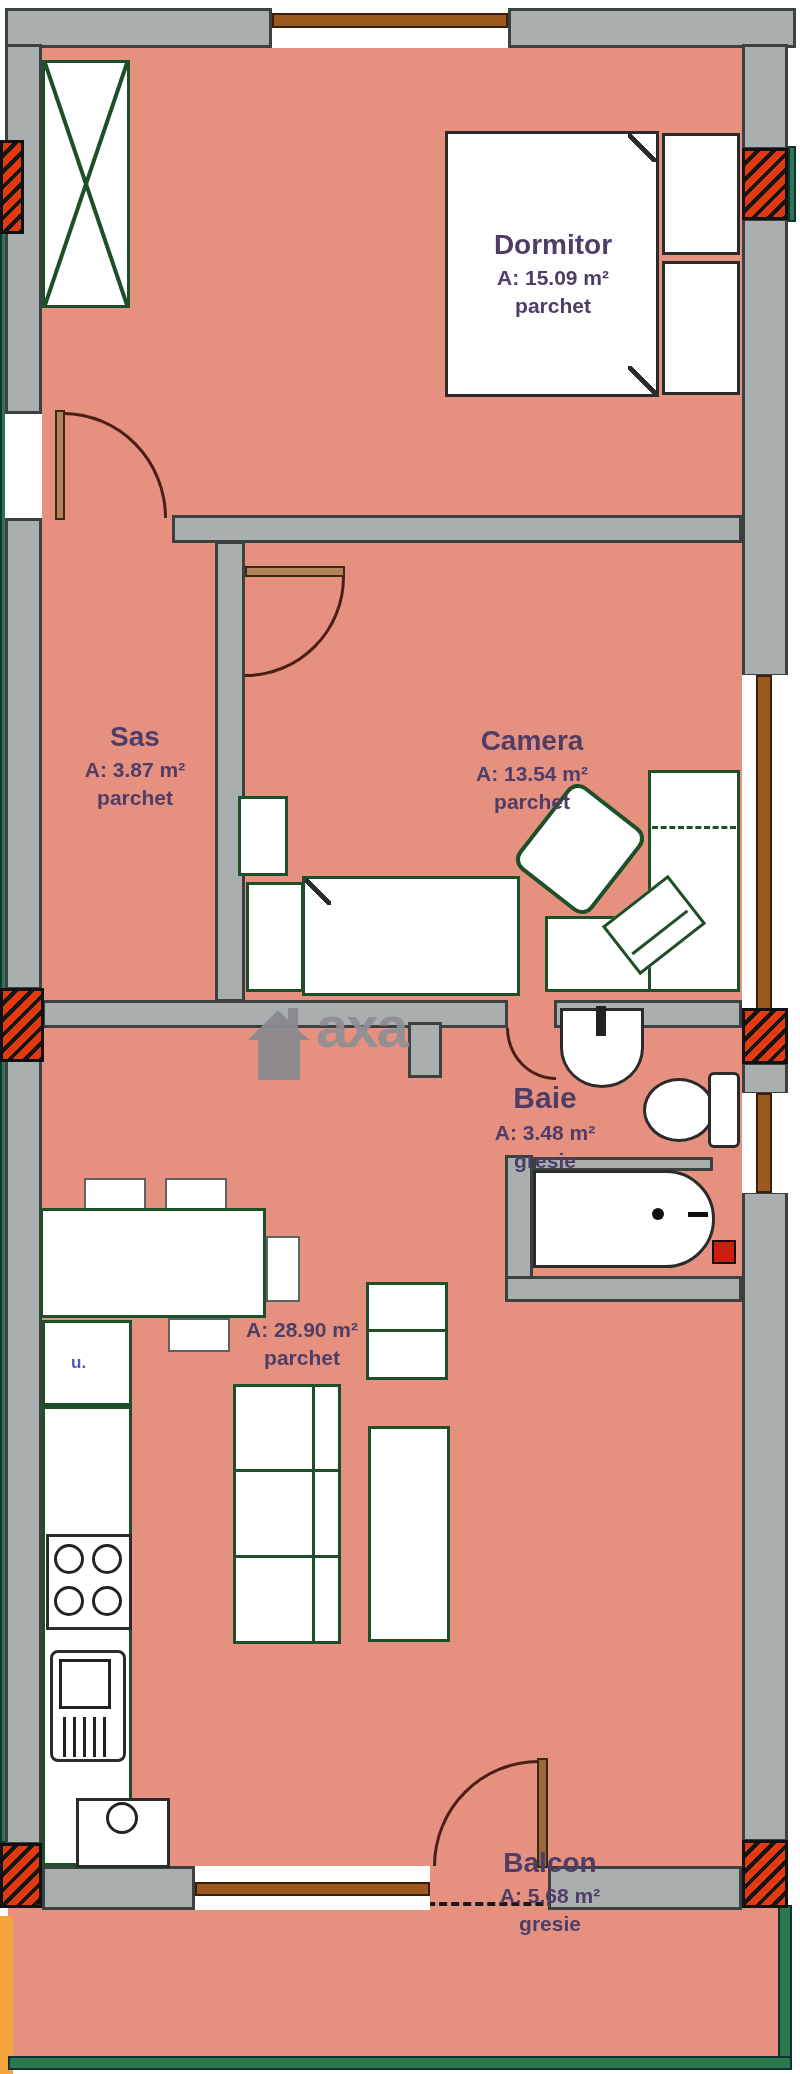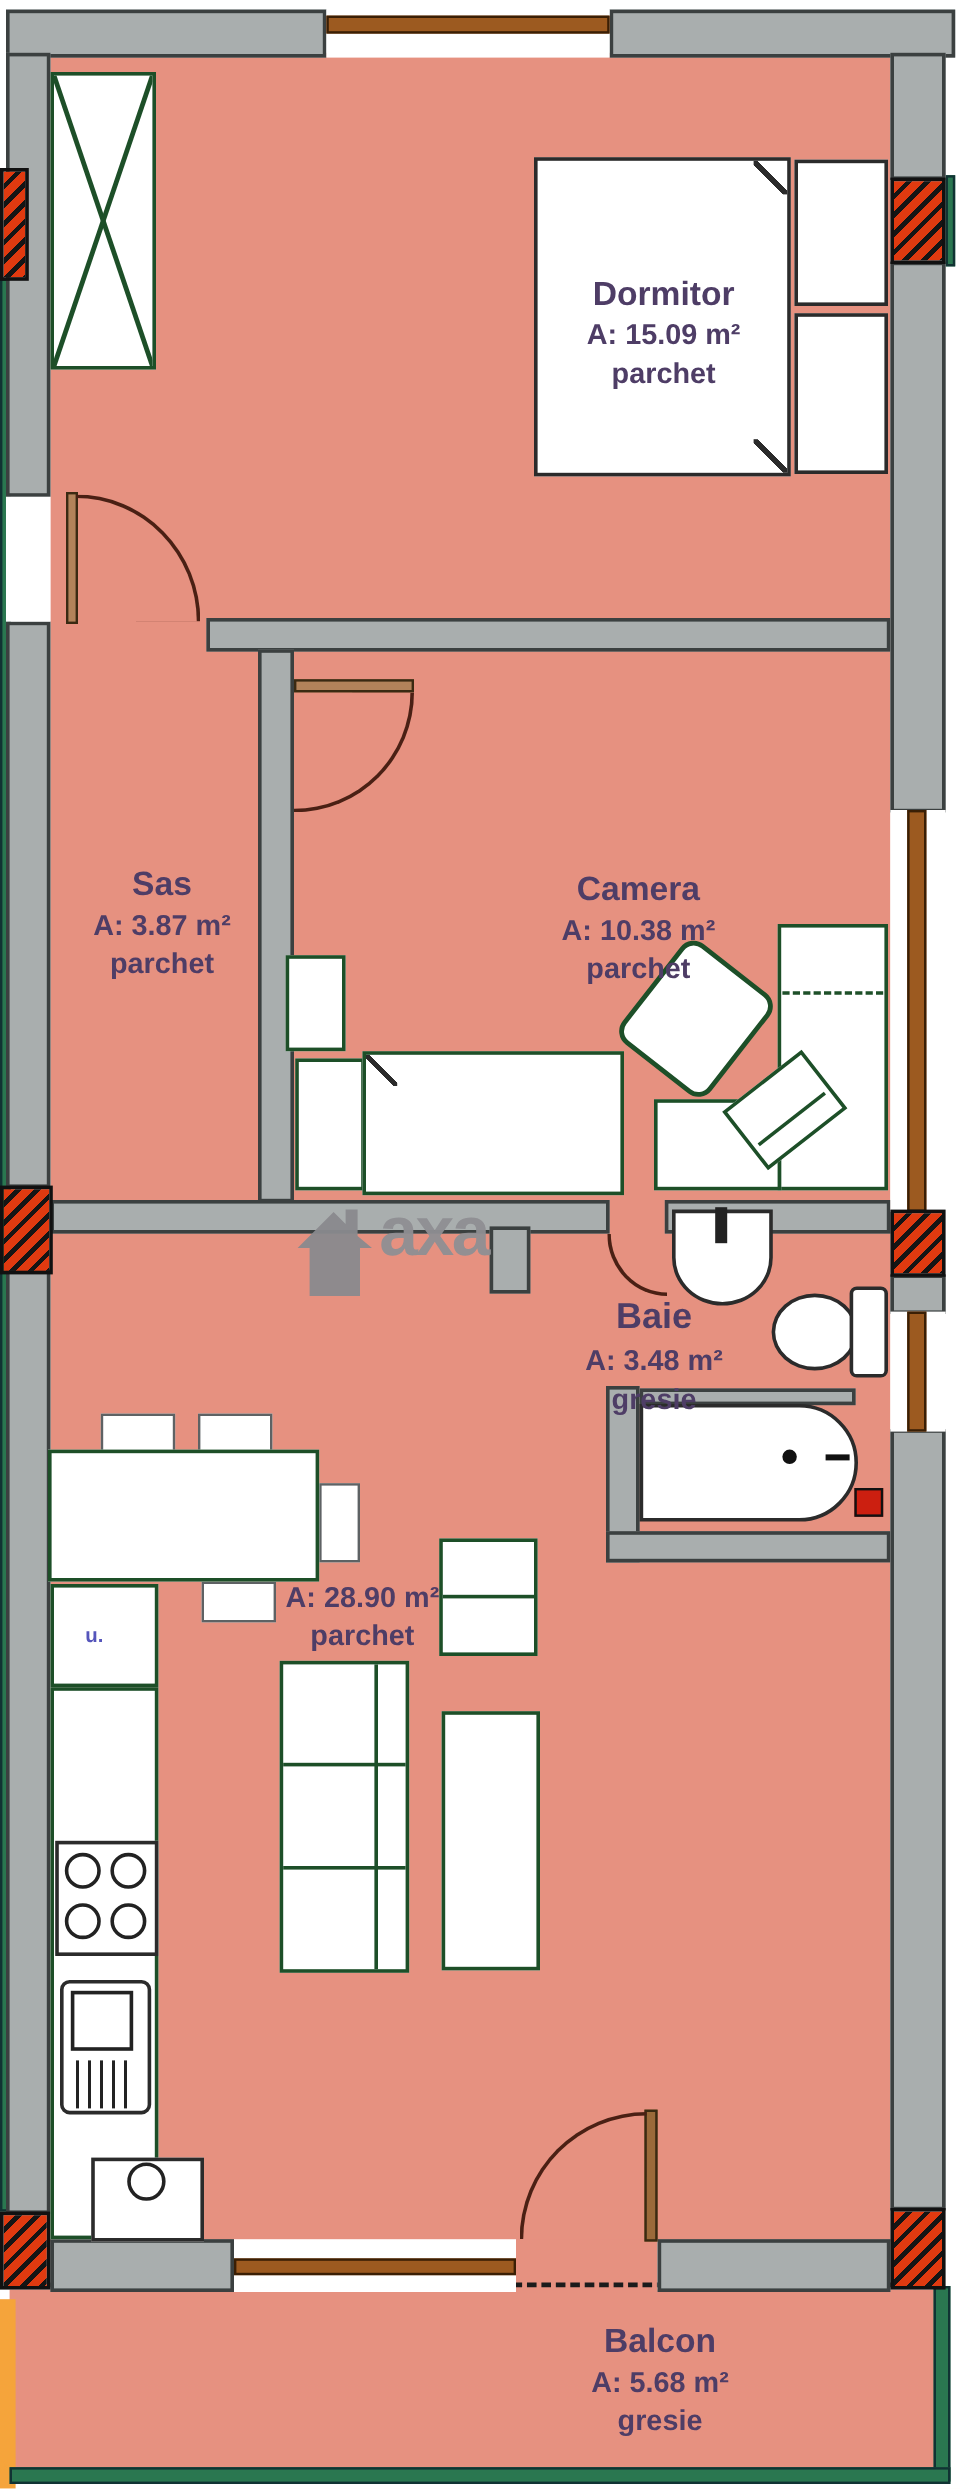--- a/index.html
+++ b/index.html
@@ -12,21 +12,21 @@
   .green{background:#2a7750;border:2px solid #133;box-sizing:border-box;z-index:2;}
   .orange{background:#f5a43b;z-index:2;}
   .brown-bar{position:absolute;background:#9c5a20;border:2px solid #3a1f05;box-sizing:border-box;}
   .furn{background:#fff;border:3px solid #1d4f28;box-sizing:border-box;z-index:5;}
   .furn-dark{background:#fff;border:3px solid #2b2b2b;box-sizing:border-box;z-index:5;}
   .furn-gray{background:#fff;border:2px solid #5e6264;box-sizing:border-box;z-index:5;}
   .leaf{background:#b2835a;border:2px solid #3a2a12;box-sizing:border-box;z-index:6;}
   .arc{box-sizing:border-box;z-index:6;border:0 solid #4a2014;}
   .label{z-index:8;color:#4e3d66;text-align:center;transform:translateX(-50%);line-height:1.35;}
   .room-name{font-size:28px;font-weight:700;}
-  .room-sub{font-size:24px;font-weight:600;}
+  .room-sub{font-size:21px;font-weight:600;}
   .dash-line{border-top:4px dashed #1b1b1b;z-index:2;}
   .fold{background:linear-gradient(45deg,transparent 44%,#2b2b2b 44% 56%,transparent 56%);z-index:6;}
   .circ{border:3px solid #222;border-radius:50%;box-sizing:border-box;background:#fff;z-index:6;}
   .wm{z-index:9;display:flex;align-items:flex-start;opacity:.95;}
   .wm-axa{font-size:58px;font-weight:700;color:#8f8f93;letter-spacing:-2px;line-height:1;}
   .wm-imo{font-size:50px;font-weight:400;color:#e05c5c;letter-spacing:-1px;line-height:1;}
   .inline-line{position:absolute;border-top:3px solid #1d4f28;}
   .inline-vline{position:absolute;border-left:3px solid #1d4f28;}
 </style>
 </head>
@@ -170,33 +170,33 @@
     <div class="room-sub">A: 15.09 m²</div>
     <div class="room-sub">parchet</div>
   </div>
   <div class="abs label" style="left:135px;top:718px;">
     <div class="room-name">Sas</div>
     <div class="room-sub">A: 3.87 m²</div>
     <div class="room-sub">parchet</div>
   </div>
   <div class="abs label" style="left:532px;top:722px;">
     <div class="room-name">Camera</div>
-    <div class="room-sub">A: 10.38 m²</div>
+    <div class="room-sub">A: 13.54 m²</div>
     <div class="room-sub">parchet</div>
   </div>
   <div class="abs label" style="left:545px;top:1078px;">
     <div class="room-name" style="font-size:30px;">Baie</div>
     <div class="room-sub">A: 3.48 m²</div>
     <div class="room-sub">gresie</div>
   </div>
   <div class="abs label" style="left:302px;top:1316px;">
     <div class="room-sub">A: 28.90 m²</div>
     <div class="room-sub">parchet</div>
   </div>
-  <div class="abs label" style="left:550px;top:1932px;">
+  <div class="abs label" style="left:550px;top:1844px;">
     <div class="room-name">Balcon</div>
     <div class="room-sub">A: 5.68 m²</div>
     <div class="room-sub">gresie</div>
   </div>
 
   <div class="abs wm" style="left:244px;top:998px;height:92px;">
     <svg width="70" height="90" viewBox="0 0 35 45" style="margin-right:2px;">
       <path d="M2 21 L17 6 L22 11 L22 5 L27 5 L27 16 L33 21 L28 21 L28 41 L7 41 L7 21 Z" fill="#8a8a8e"></path>
     </svg>
     <span class="wm-axa">axa</span>

